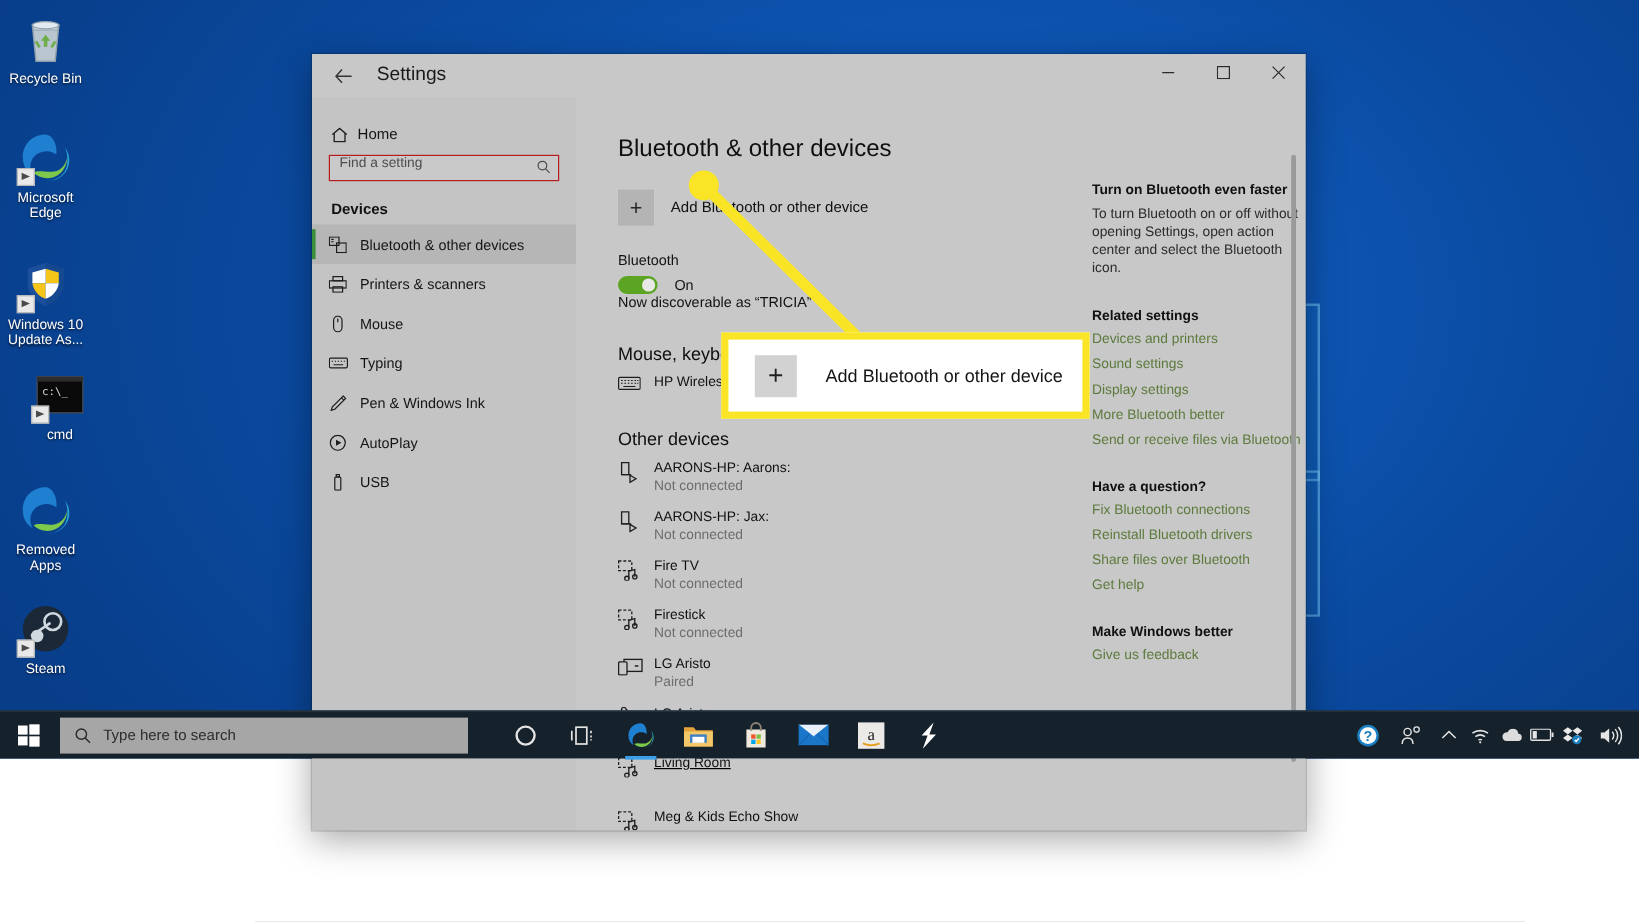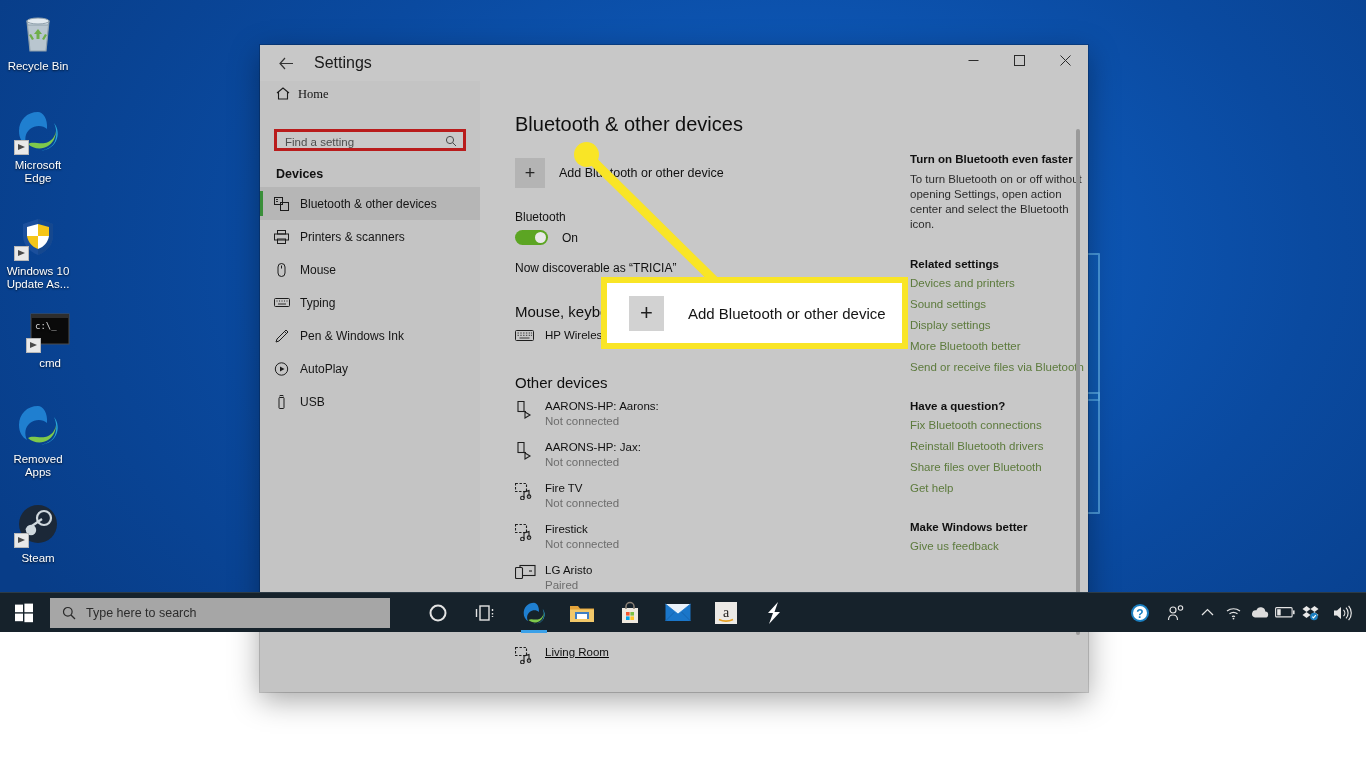--- a/index.html
+++ b/index.html
@@ -93,32 +93,32 @@
   #window-body { display: flex; height: 611px; }
 
   
   #nav {
     width: 220px;
     background: #c4c4c4;
     padding-top: 6px;
     flex: none;
   }
   .nav-home {
-    display: flex; align-items: flex-start;
+    display: flex; align-items: flex-end;
     height: 32px; padding-left: 16px;
-    font-size: 12.5px; color: #141414; font-family: Liberation Serif, serif;
+    font-size: 12.5px; color: #141414;
   }
   .nav-home .ico { width: 22px; display:flex; align-items:center; }
   #search-wrap { padding: 10px 14px 0 14px; }
   #search-box {
     position: relative;
     height: 22px;
     background: #c9c9c9;
-    border: 3px solid #b91c1c;
-    display: flex; align-items: flex-end;
+    border: 1px solid #b91c1c;
+    display: flex; align-items: flex-start;
   }
   #search-box input {
     border: 0; background: transparent; outline: none;
     font-family: "Liberation Sans", sans-serif;
     font-size: 11.5px; color: #3c3c3c;
     padding-left: 8px; width: 100%;
   }
   #search-box input::placeholder { color: #4e4e4e; }
   #search-box .sico {
     position: absolute; right: 6px; top: 3px;
@@ -163,21 +163,21 @@
   .add-row { display: flex; align-items: center; margin-bottom: 22px; }
   .plus-tile {
     width: 30px; height: 30px; flex: none;
     background: #b4b4b4;
     display: flex; align-items: center; justify-content: center;
     font-size: 18px; color: #262626; line-height: 1;
   }
   .add-row .lbl { font-size: 12.5px; color: #101010; margin-left: 14px; }
 
   .sub-label { font-size: 12px; color: #111; margin-bottom: 6px; }
-  .toggle-row { display: flex; align-items: center; margin-bottom: 16px; }
+  .toggle-row { display: flex; align-items: center; margin-bottom: 0; }
   .toggle {
     width: 33px; height: 15px; border-radius: 8px;
     background: #5ca523; position: relative; flex: none;
   }
   .toggle .knob {
     position: absolute; right: 2px; top: 2px;
     width: 11px; height: 11px; border-radius: 50%;
     background: #e8e8e8;
   }
   .toggle-row .state { font-size: 12px; color: #111; margin-left: 14px; }

